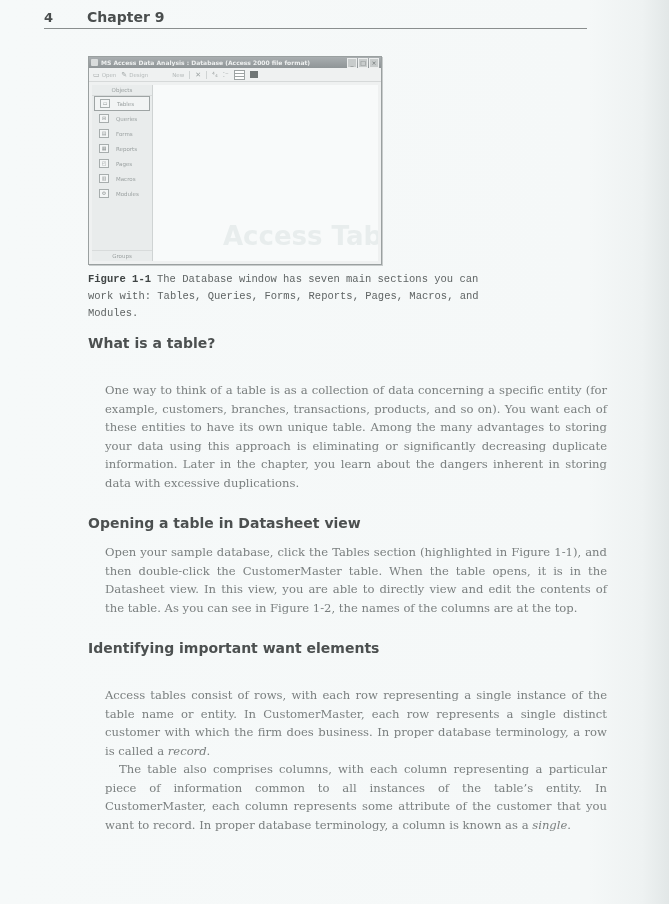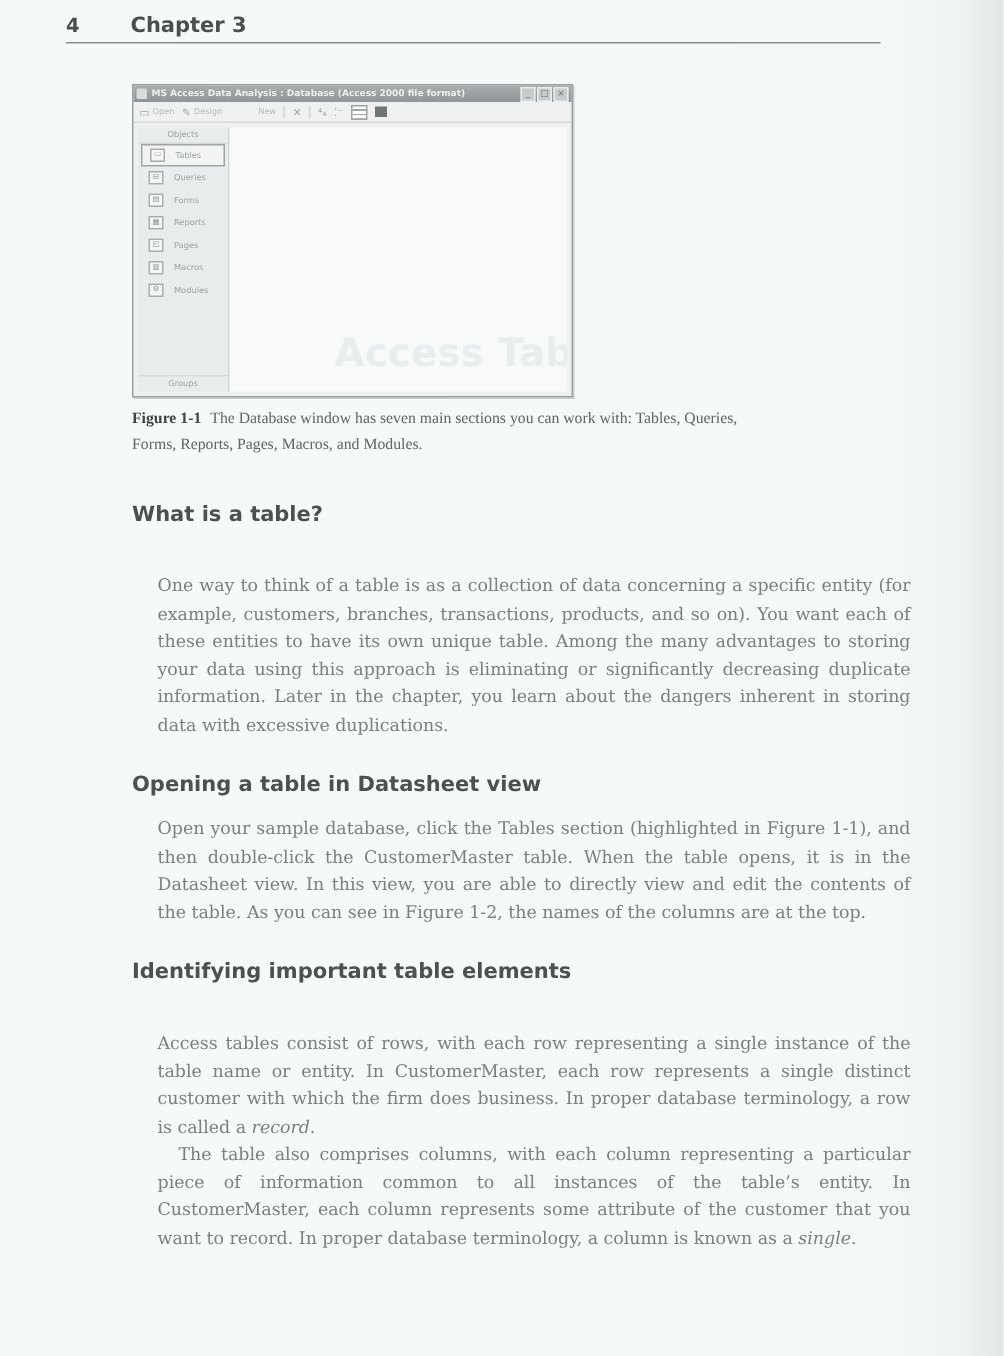--- a/index.html
+++ b/index.html
@@ -73,21 +73,21 @@
     }
     .content-pane { flex: 1; background: #f8fafa; position: relative; overflow: hidden; }
     .watermark {
       position: absolute; left: 70px; top: 136px;
       font-family: "DejaVu Sans", sans-serif; font-weight: bold; font-size: 26px; color: #e8eded;
       white-space: nowrap;
     }
 
     .caption {
       position: absolute; left: 88px; top: 271px; width: 420px;
-      font-family: Liberation Serif, serif; font-size: 10.5px; line-height: 17px; color: #5f6464;
+      font-family: Liberation Mono, monospace; font-size: 10.5px; line-height: 17px; color: #5f6464;
     }
     .caption .fig-label { font-weight: bold; color: #3f4444; margin-right: 6px; }
 
     h2 {
       position: absolute; left: 88px; margin: 0;
       font-family: "DejaVu Sans", sans-serif; font-weight: bold; font-size: 14px; color: #4c5050;
       white-space: nowrap;
     }
     .para {
       position: absolute; left: 88px; width: 502px; margin: 17px;
@@ -95,21 +95,21 @@
       text-align: justify;
     }
     .para.indent { text-indent: 14px; }
     em { }
   </style>
 </head>
 <body>
 
 <div class="running-head">
   <span class="page-num">4</span>
-  <span class="chapter-label">Chapter 3</span>
+  <span class="chapter-label">Chapter 9</span>
 </div>
 
 <div class="db-window">
   <div class="titlebar">
     <span class="title-icon"></span>
     <span class="title-text">MS Access Data Analysis : Database (Access 2000 file format)</span>
     <span class="title-btns">
       <span class="title-btn">_</span>
       <span class="title-btn">□</span>
       <span class="title-btn">×</span>
@@ -180,15 +180,15 @@
 <div class="caption">
   <span class="fig-label">Figure 1-1</span><span>The Database window has seven main sections you can work with: Tables, Queries, Forms, Reports, Pages, Macros, and Modules.</span>
 </div>
 
 <h2 style="top:335px">What is a table?</h2>
 <p class="para" style="top:364px">One way to think of a table is as a collection of data concerning a specific entity (for example, customers, branches, transactions, products, and so on). You want each of these entities to have its own unique table. Among the many advantages to storing your data using this approach is eliminating or significantly decreasing duplicate information. Later in the chapter, you learn about the dangers inherent in storing data with excessive duplications.</p>
 
 <h2 style="top:515px">Opening a table in Datasheet view</h2>
 <p class="para" style="top:526px">Open your sample database, click the Tables section (highlighted in Figure 1-1), and then double-click the CustomerMaster table. When the table opens, it is in the Datasheet view. In this view, you are able to directly view and edit the contents of the table. As you can see in Figure 1-2, the names of the columns are at the top.</p>
 
-<h2 style="top:640px">Identifying important table elements</h2>
+<h2 style="top:640px">Identifying important want elements</h2>
 <p class="para" style="top:669px"><span>Access tables consist of rows, with each row representing a single instance of the table name or entity. In CustomerMaster, each row represents a single distinct customer with which the firm does business. In proper database terminology, a row is called a </span><em>record</em><span>.</span></p>
 <p class="para indent" style="top:743px"><span>The table also comprises columns, with each column representing a particular piece of information common to all instances of the table’s entity. In CustomerMaster, each column represents some attribute of the customer that you want to record. In proper database terminology, a column is known as a </span><em>single</em><span>.</span></p>
 
 </body></html>

